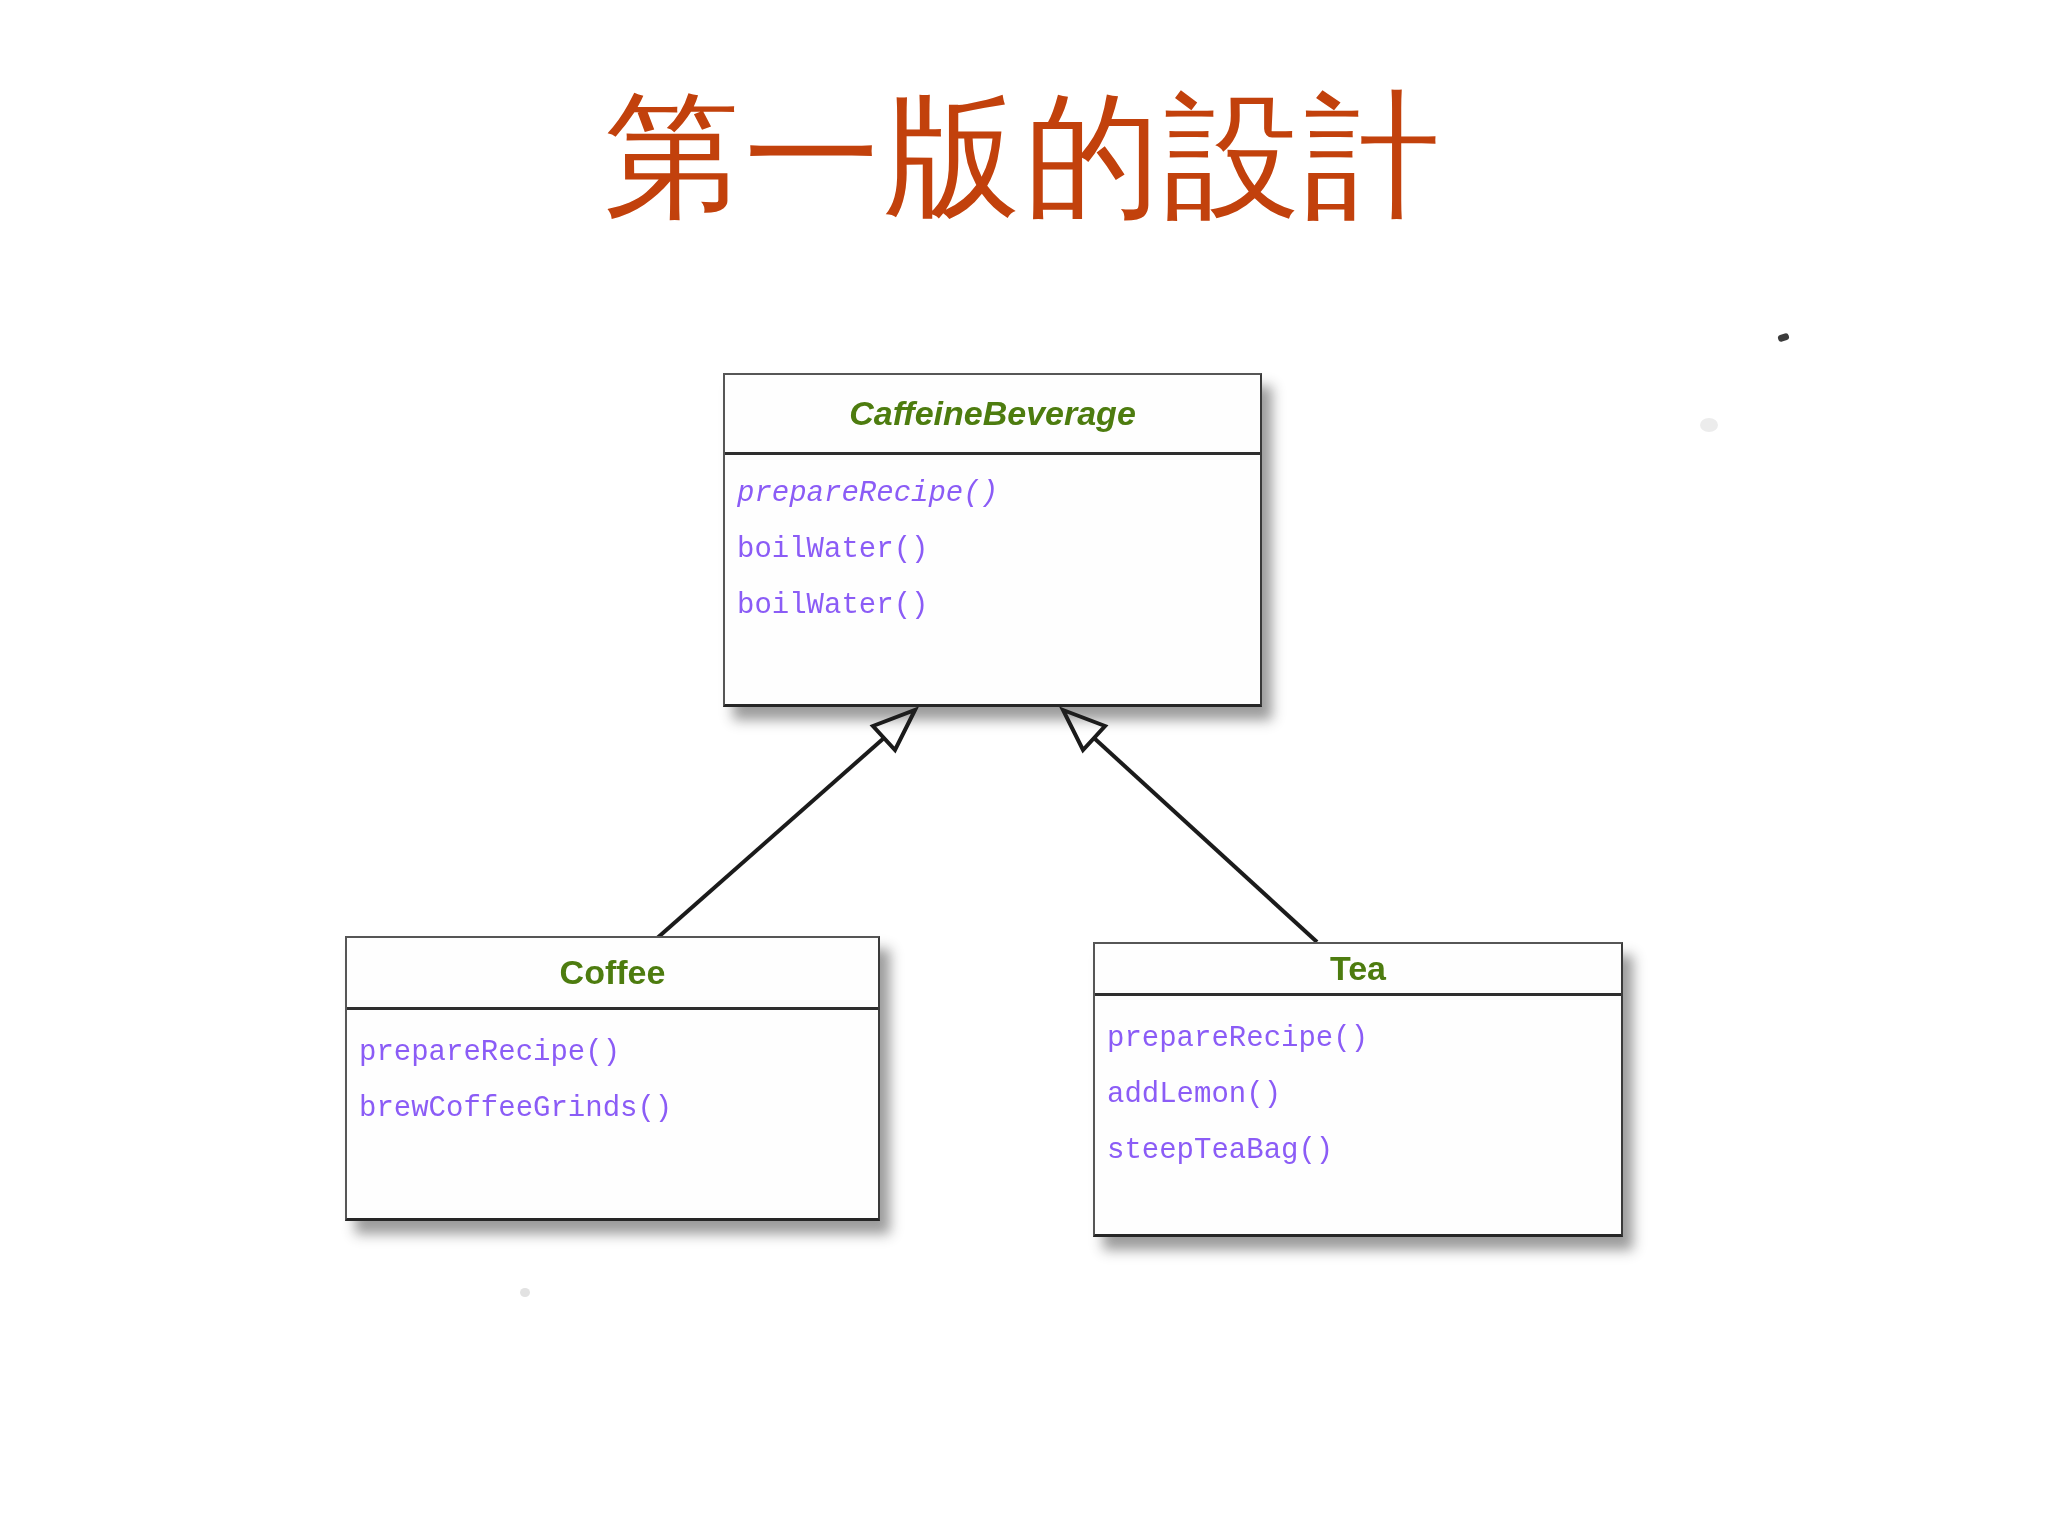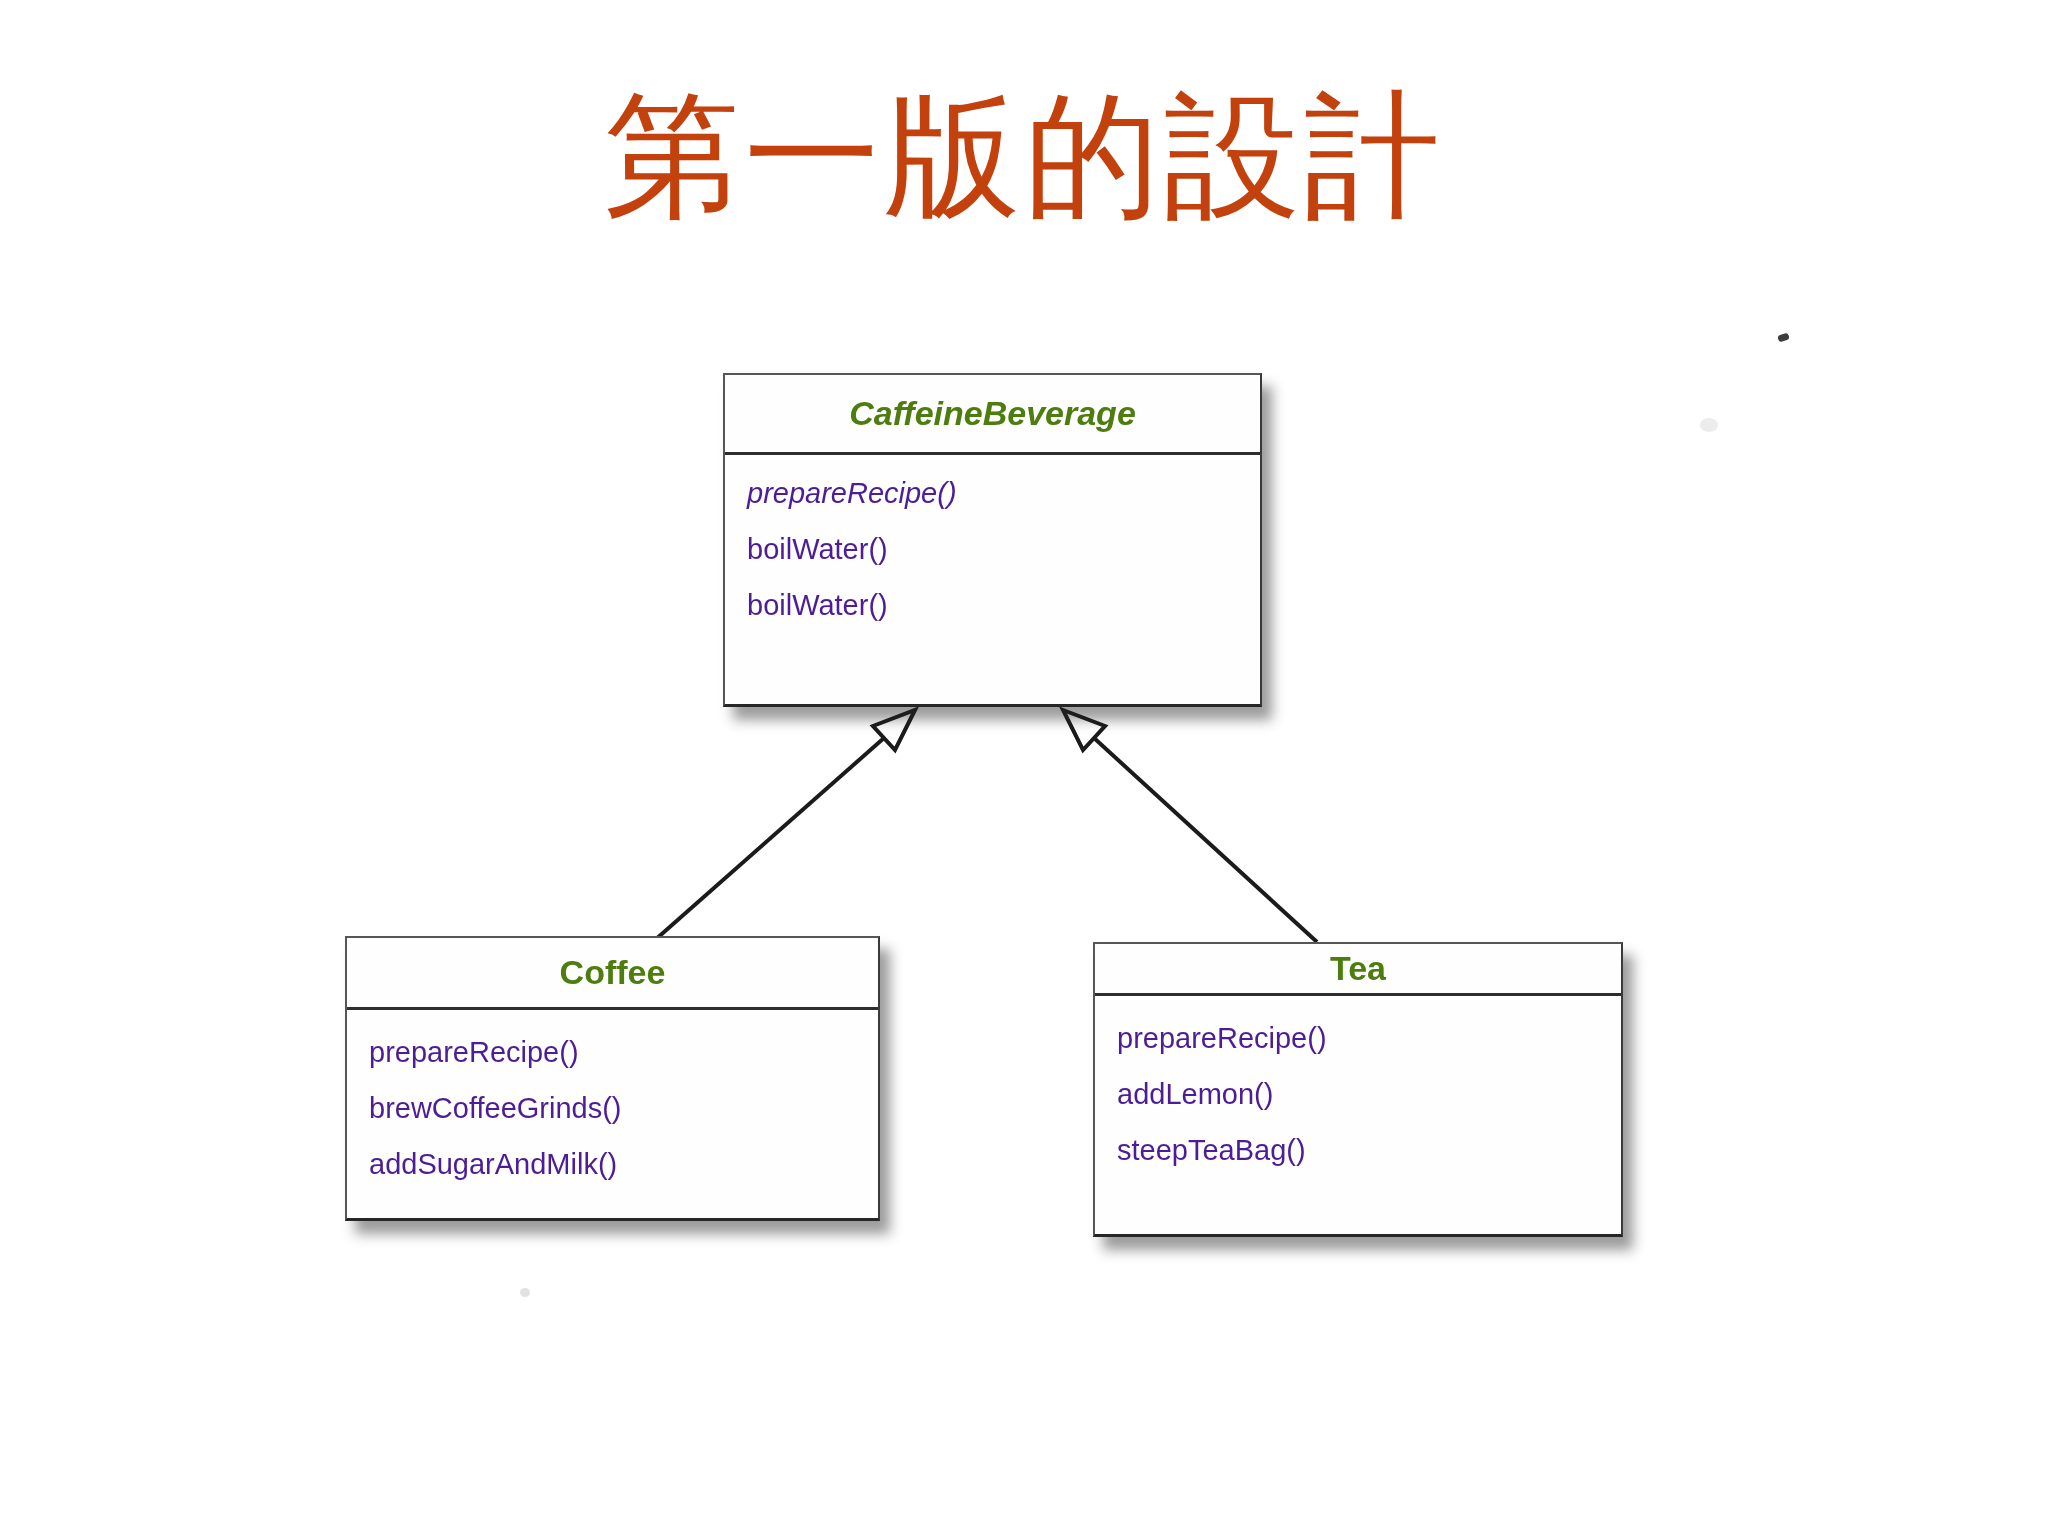--- a/index.html
+++ b/index.html
@@ -58,22 +58,23 @@
     font-style: italic;
   }
   .methods {
     box-sizing: border-box;
   }
   .method {
     height: 56px;
     display: flex;
     align-items: center;
     font-size: 29px;
-    color: #4c1d95;
-    padding-left: 22px;
+    color: #8b5cf6;
+    padding-left: 12px;
+    font-family: Liberation Mono, monospace;
   }
   .method.abstract {
     font-style: italic;
   }
   
   .box-beverage { left: 723px; top: 373px; width: 539px; height: 334px; }
   .box-beverage .class-header { height: 80px; }
   .box-beverage .methods { padding-top: 10px; }
   .box-coffee { left: 345px; top: 936px; width: 535px; height: 285px; }
   .box-coffee .class-header { height: 72px; }
@@ -117,21 +118,20 @@
       <div class="method">boilWater()</div>
       <div class="method">boilWater()</div>
     </div>
   </div>
 
   <div class="uml-class box-coffee">
     <div class="class-header">Coffee</div>
     <div class="methods">
       <div class="method">prepareRecipe()</div>
       <div class="method">brewCoffeeGrinds()</div>
-      <div class="method">addSugarAndMilk()</div>
     </div>
   </div>
 
   <div class="uml-class box-tea">
     <div class="class-header">Tea</div>
     <div class="methods">
       <div class="method">prepareRecipe()</div>
       <div class="method">addLemon()</div>
       <div class="method">steepTeaBag()</div>
     </div>

